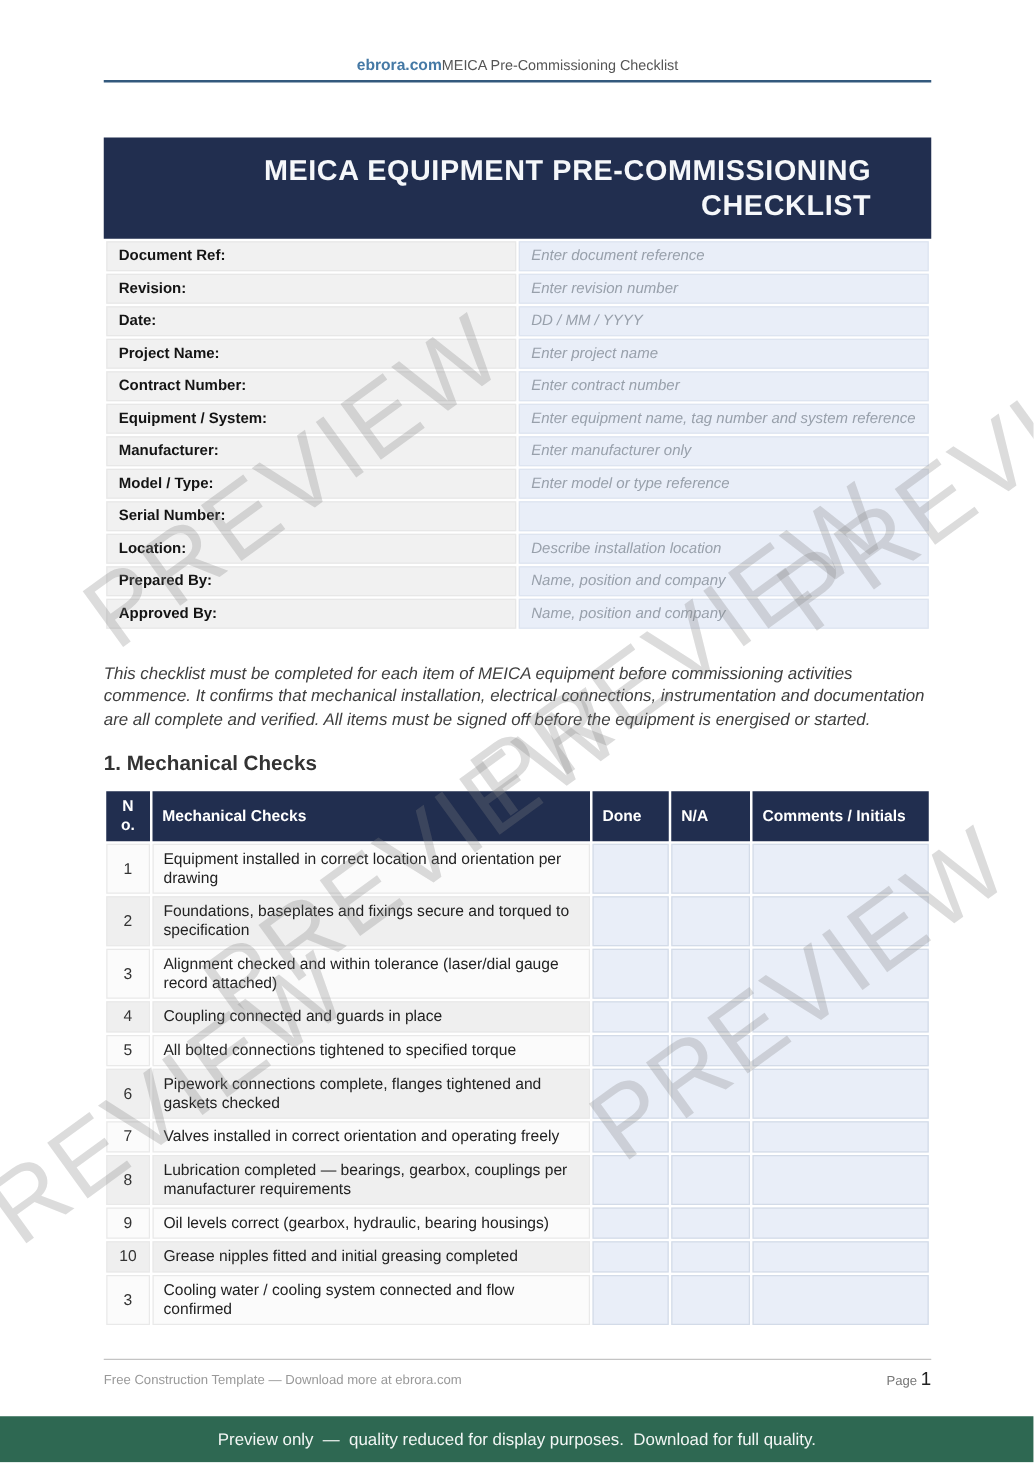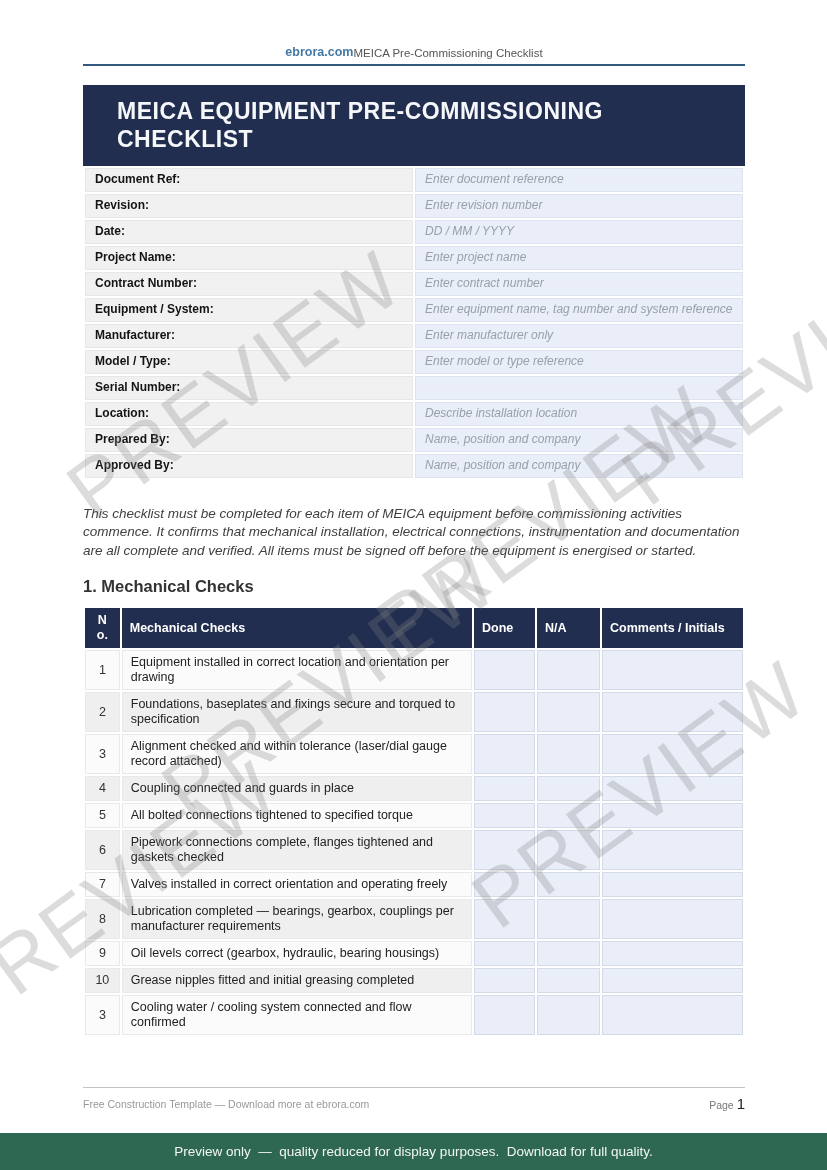--- a/index.html
+++ b/index.html
@@ -7,22 +7,22 @@
         font-family:"Liberation Sans",sans-serif;}
   .content{position:absolute;left:83px;top:0;width:662px;}
 
   
   .hdr{display:flex;justify-content:center;align-items:flex-end;
        padding-top:45px;padding-bottom:5px;border-bottom:2px solid #33597d;}
   .hdr-site{color:#4579a5;font-weight:bold;font-size:12.5px;text-decoration:none;cursor:pointer;}
   .hdr-doc{color:#555;font-size:11.5px;}
 
   
-  .title-block{margin-top:19px;background:#212e4f;color:#f5f7fa;text-align:left;
-       font-weight:bold;font-size:23px;line-height:1.23;padding:12px 34px;letter-spacing:.5px;}
+  .title-block{margin-top:44px;background:#212e4f;color:#f5f7fa;text-align:right;
+       font-weight:bold;font-size:23px;line-height:1.23;padding:12px 48px;letter-spacing:.5px;}
 
   
   table{width:100%;border-collapse:separate;border-spacing:2px;}
   td,th{box-sizing:border-box;}
   .info-table td{font-size:12px;padding:3.5px 9px;vertical-align:middle;line-height:1.25;margin-left:35px;}
   td.il{background:#f1f1f1;font-weight:bold;color:#141414;width:50%;border:1px solid #e7e7e7;}
   td.iv{background:#e9eef8;color:#98a0ab;font-style:italic;border:1px solid #dde4f0;}
 
   
   .intro{margin-top:25px;font-style:italic;color:#3f3f3f;font-size:13.5px;line-height:1.38;}

